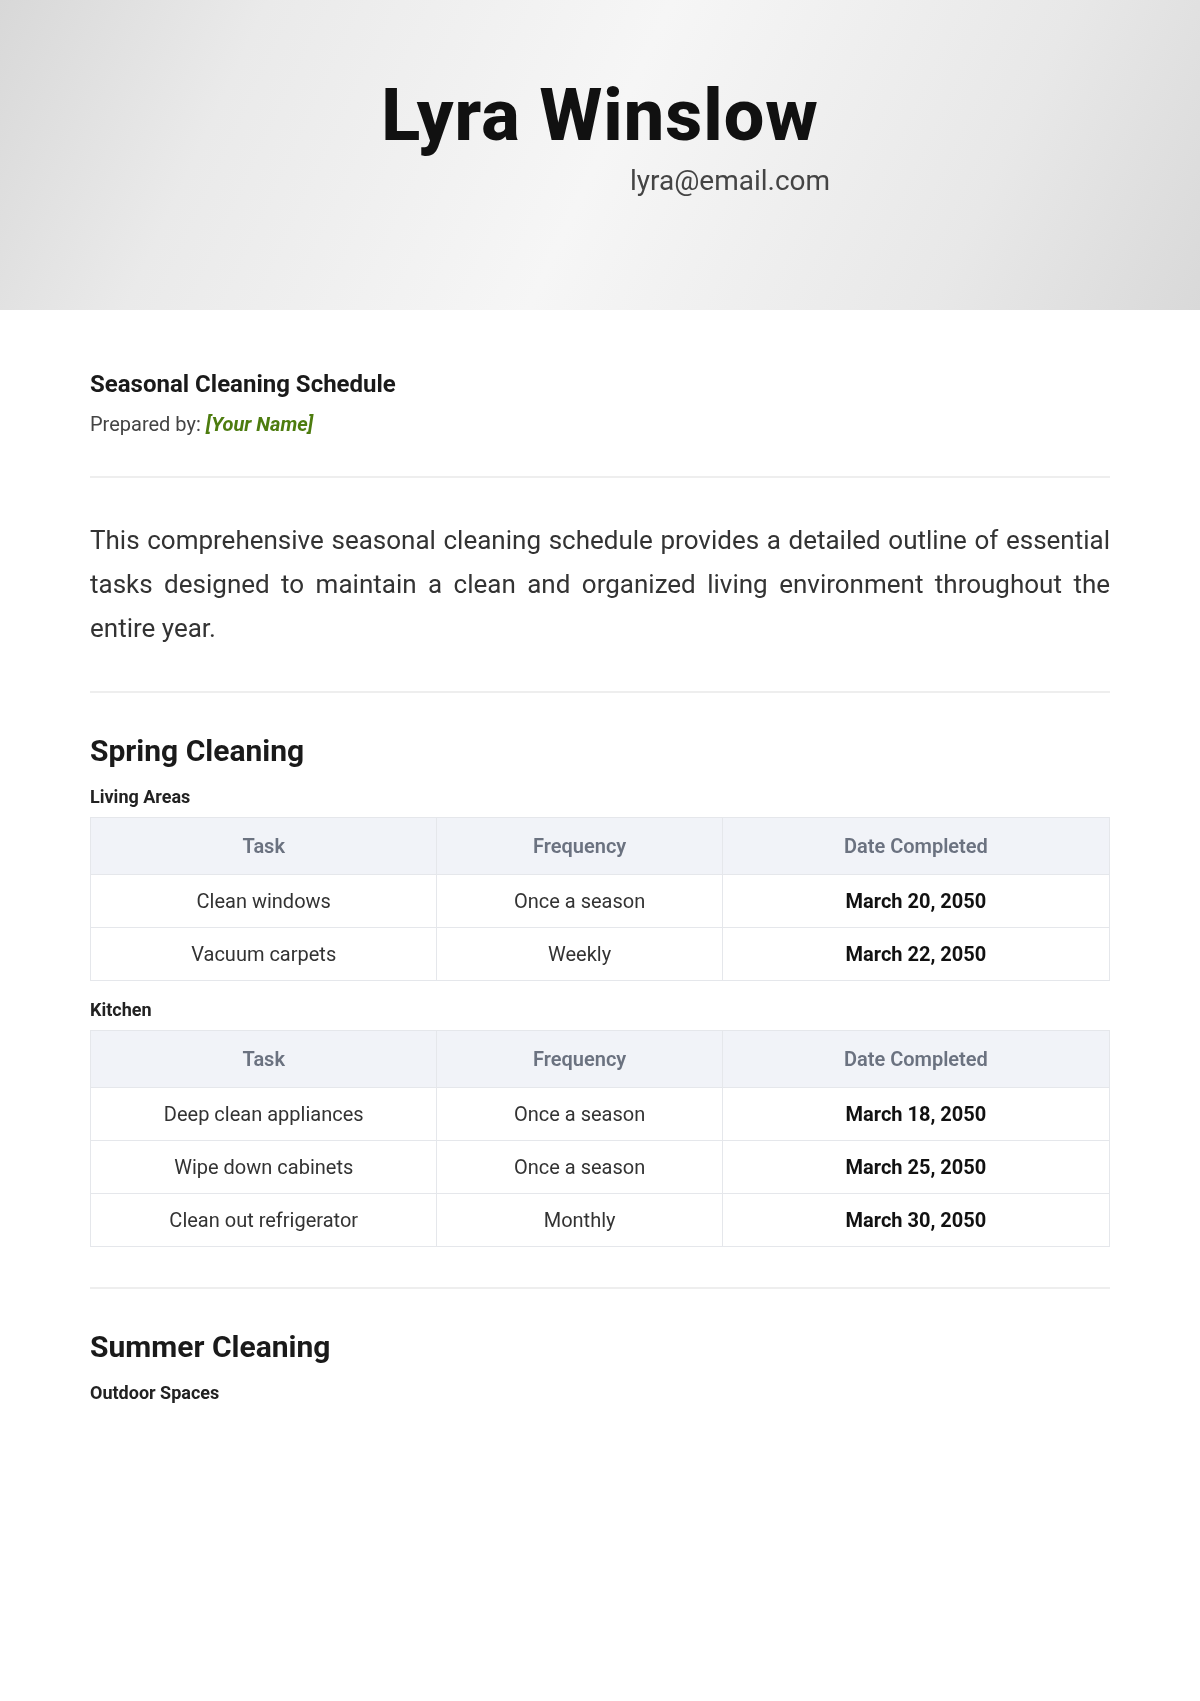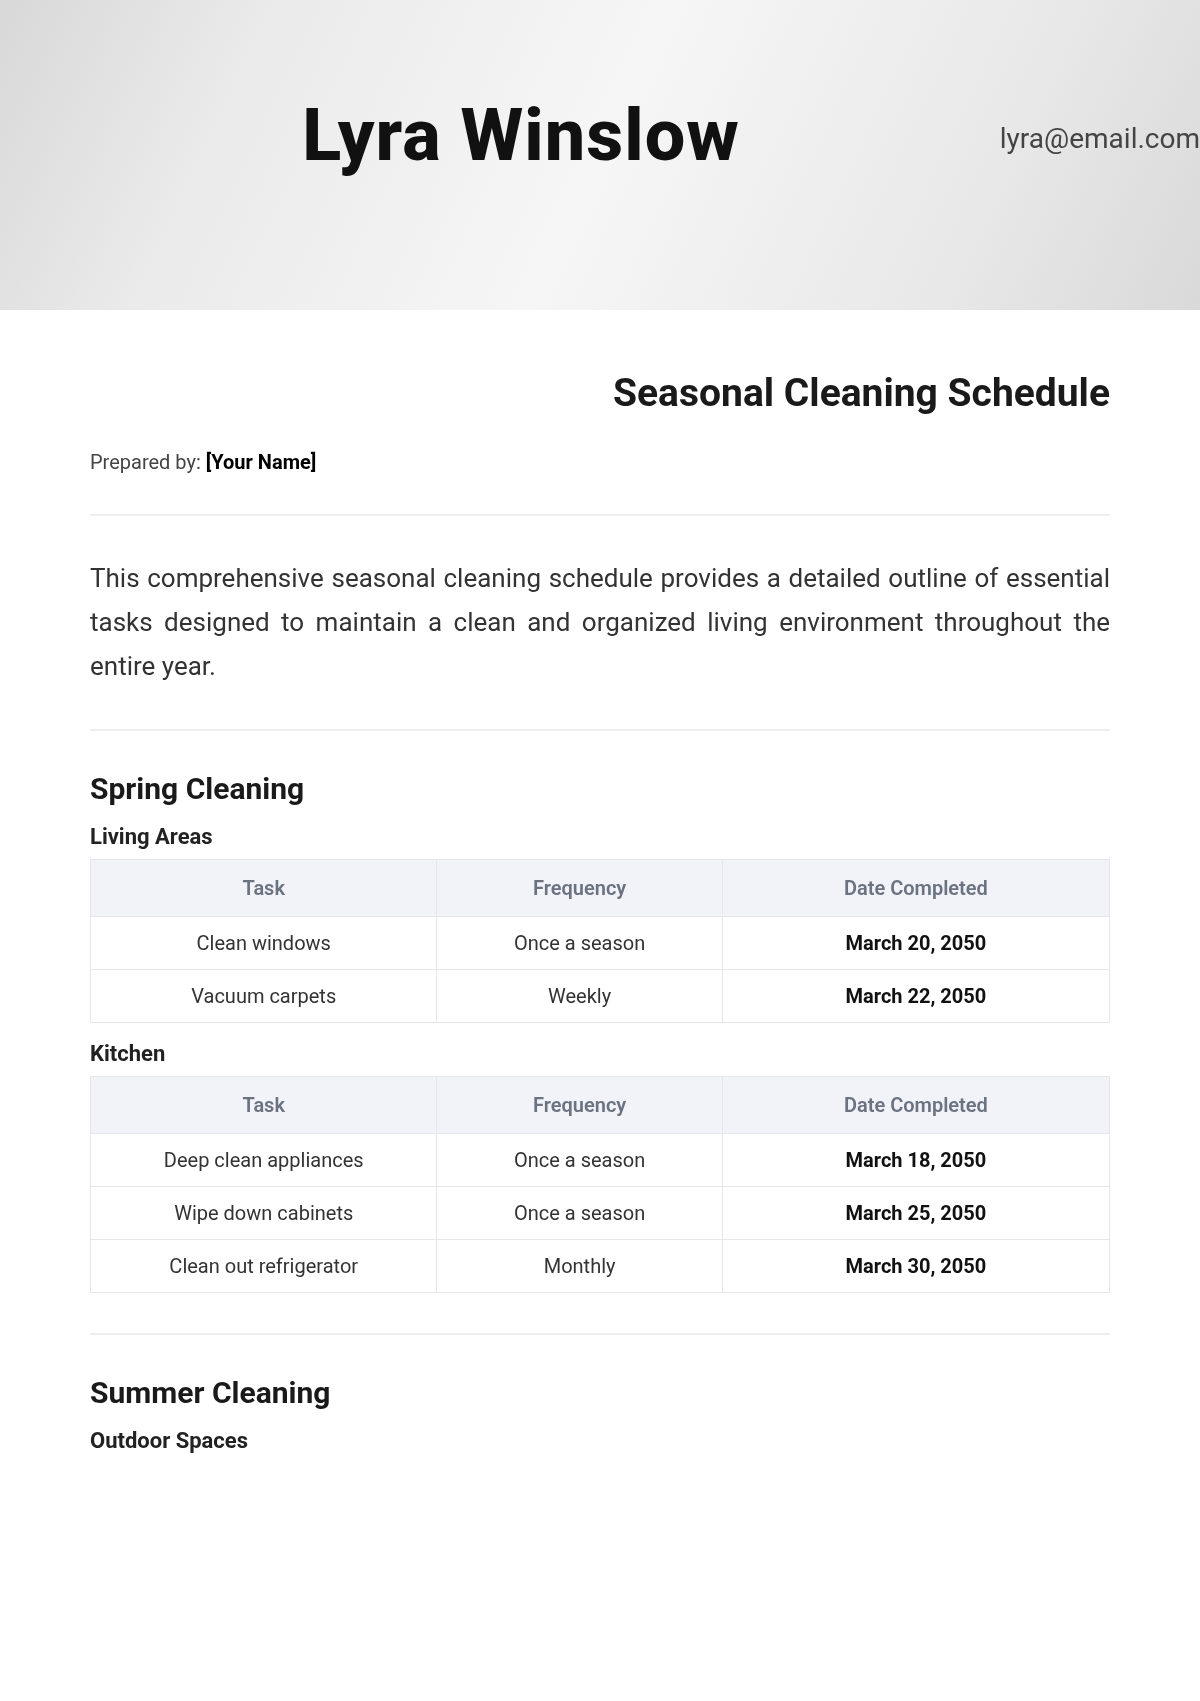--- a/index.html
+++ b/index.html
@@ -7,77 +7,78 @@
     font-family: -apple-system, BlinkMacSystemFont, "Segoe UI", Roboto, Helvetica, Arial, sans-serif;
     background: #fff;
     color: #222;
     width: 1200px;
   }
   .header-banner {
     width: 100%;
     height: 310px;
     background: linear-gradient(115deg, #d8d8d8 0%, #eaeaea 20%, #f6f6f6 50%, #e8e8e8 80%, #d9d9d9 100%);
     display: flex;
-    flex-direction: row;
+    flex-direction: column;
     align-items: center;
-    justify-content: flex-end;
+    justify-content: center;
     padding-bottom: 40px;
   }
   .header-name {
     font-size: 72px;
     font-weight: 800;
     letter-spacing: 1px;
     color: #111;
     text-align: center;
   }
   .header-email {
     font-size: 28px;
     color: #444;
     margin-top: 6px;
     margin-left: 260px;
   }
   .content {
     padding: 60px 90px 40px 90px;
   }
   .doc-title {
-    font-size: 39px;
+    font-size: 24px;
     font-weight: 700;
-    text-align: right;
+    text-align: left;
     color: #1a1a1a;
-    margin-bottom: 34px;
+    margin-bottom: 14px;
   }
   .prepared-by {
     font-size: 20px;
     color: #444;
     margin-bottom: 40px;
   }
   .prepared-by .val {
     font-weight: 700;
-    color: #000000;
+    color: #4d7c0f;
+    font-style: italic;
   }
   hr.divider {
     border: none;
     border-top: 2px solid #eee;
     margin: 0 0 40px 0;
   }
   .intro {
     font-size: 26px;
     line-height: 1.7;
     color: #333;
     text-align: justify;
     margin-bottom: 40px;
   }
   .section-title {
     font-size: 30px;
     font-weight: 700;
     color: #1a1a1a;
     margin: 30px 0 18px 0;
   }
   .subsection-title {
-    font-size: 22px;
+    font-size: 18px;
     font-weight: 700;
     color: #222;
     margin: 10px 0 10px 0;
   }
   table.schedule {
     width: 100%;
     border-collapse: collapse;
     margin-bottom: 18px;
   }
   table.schedule th {

